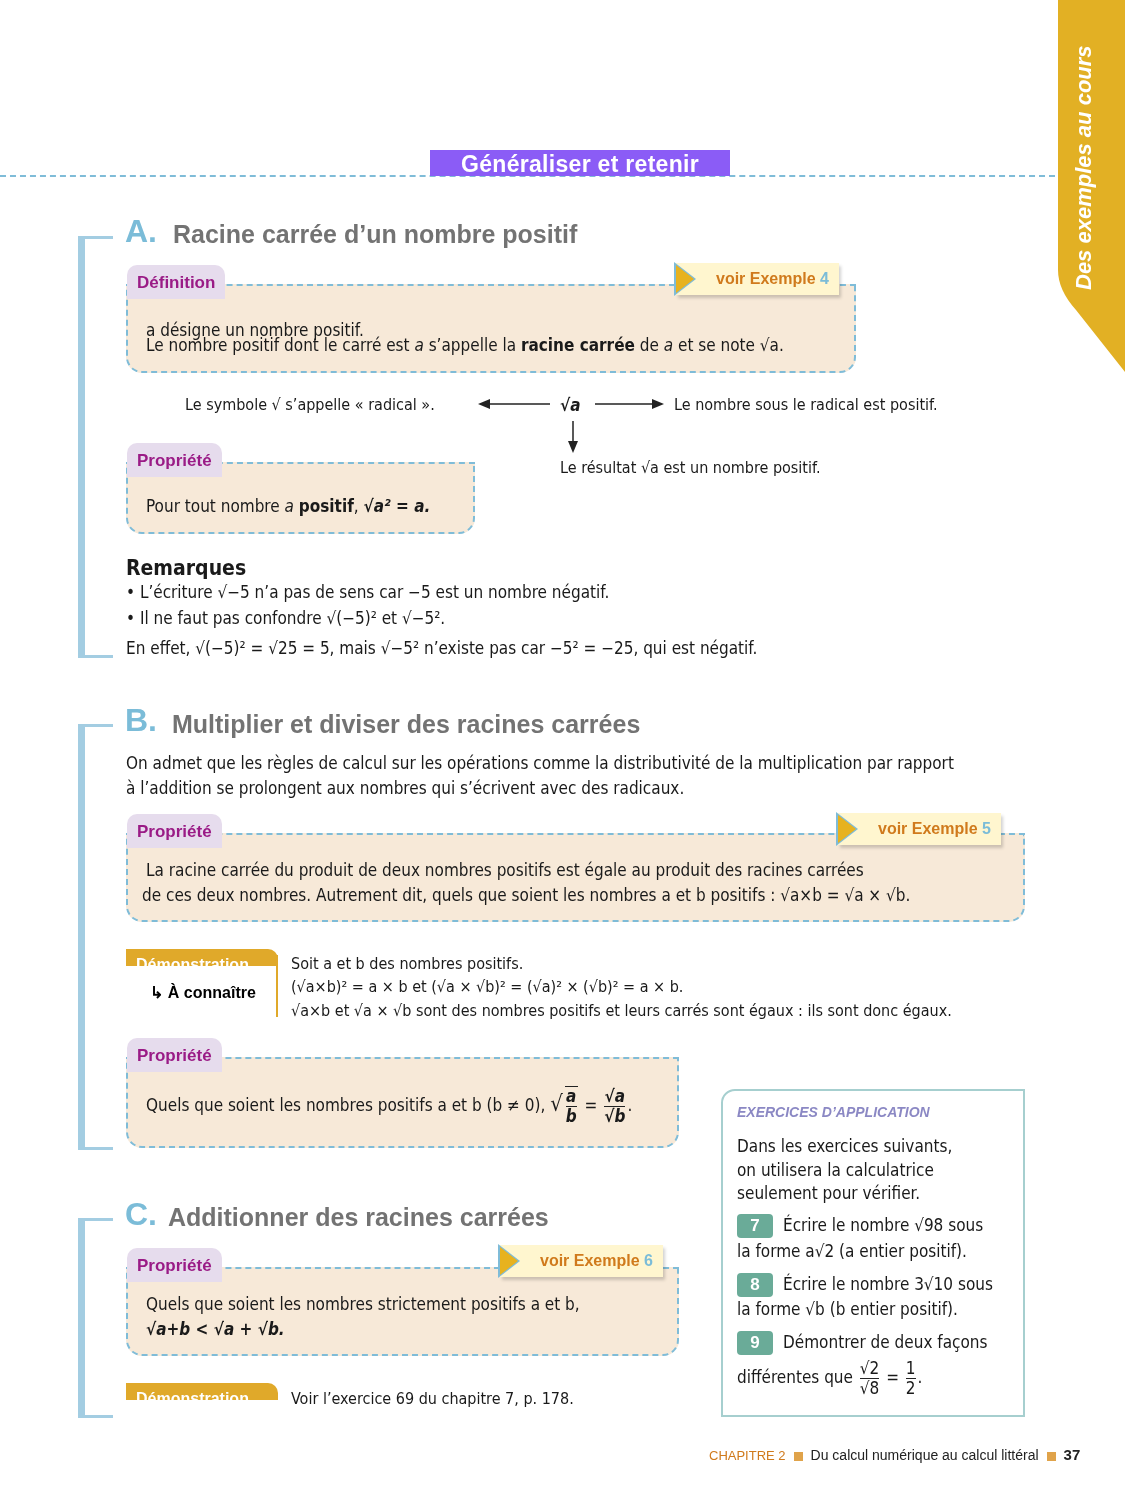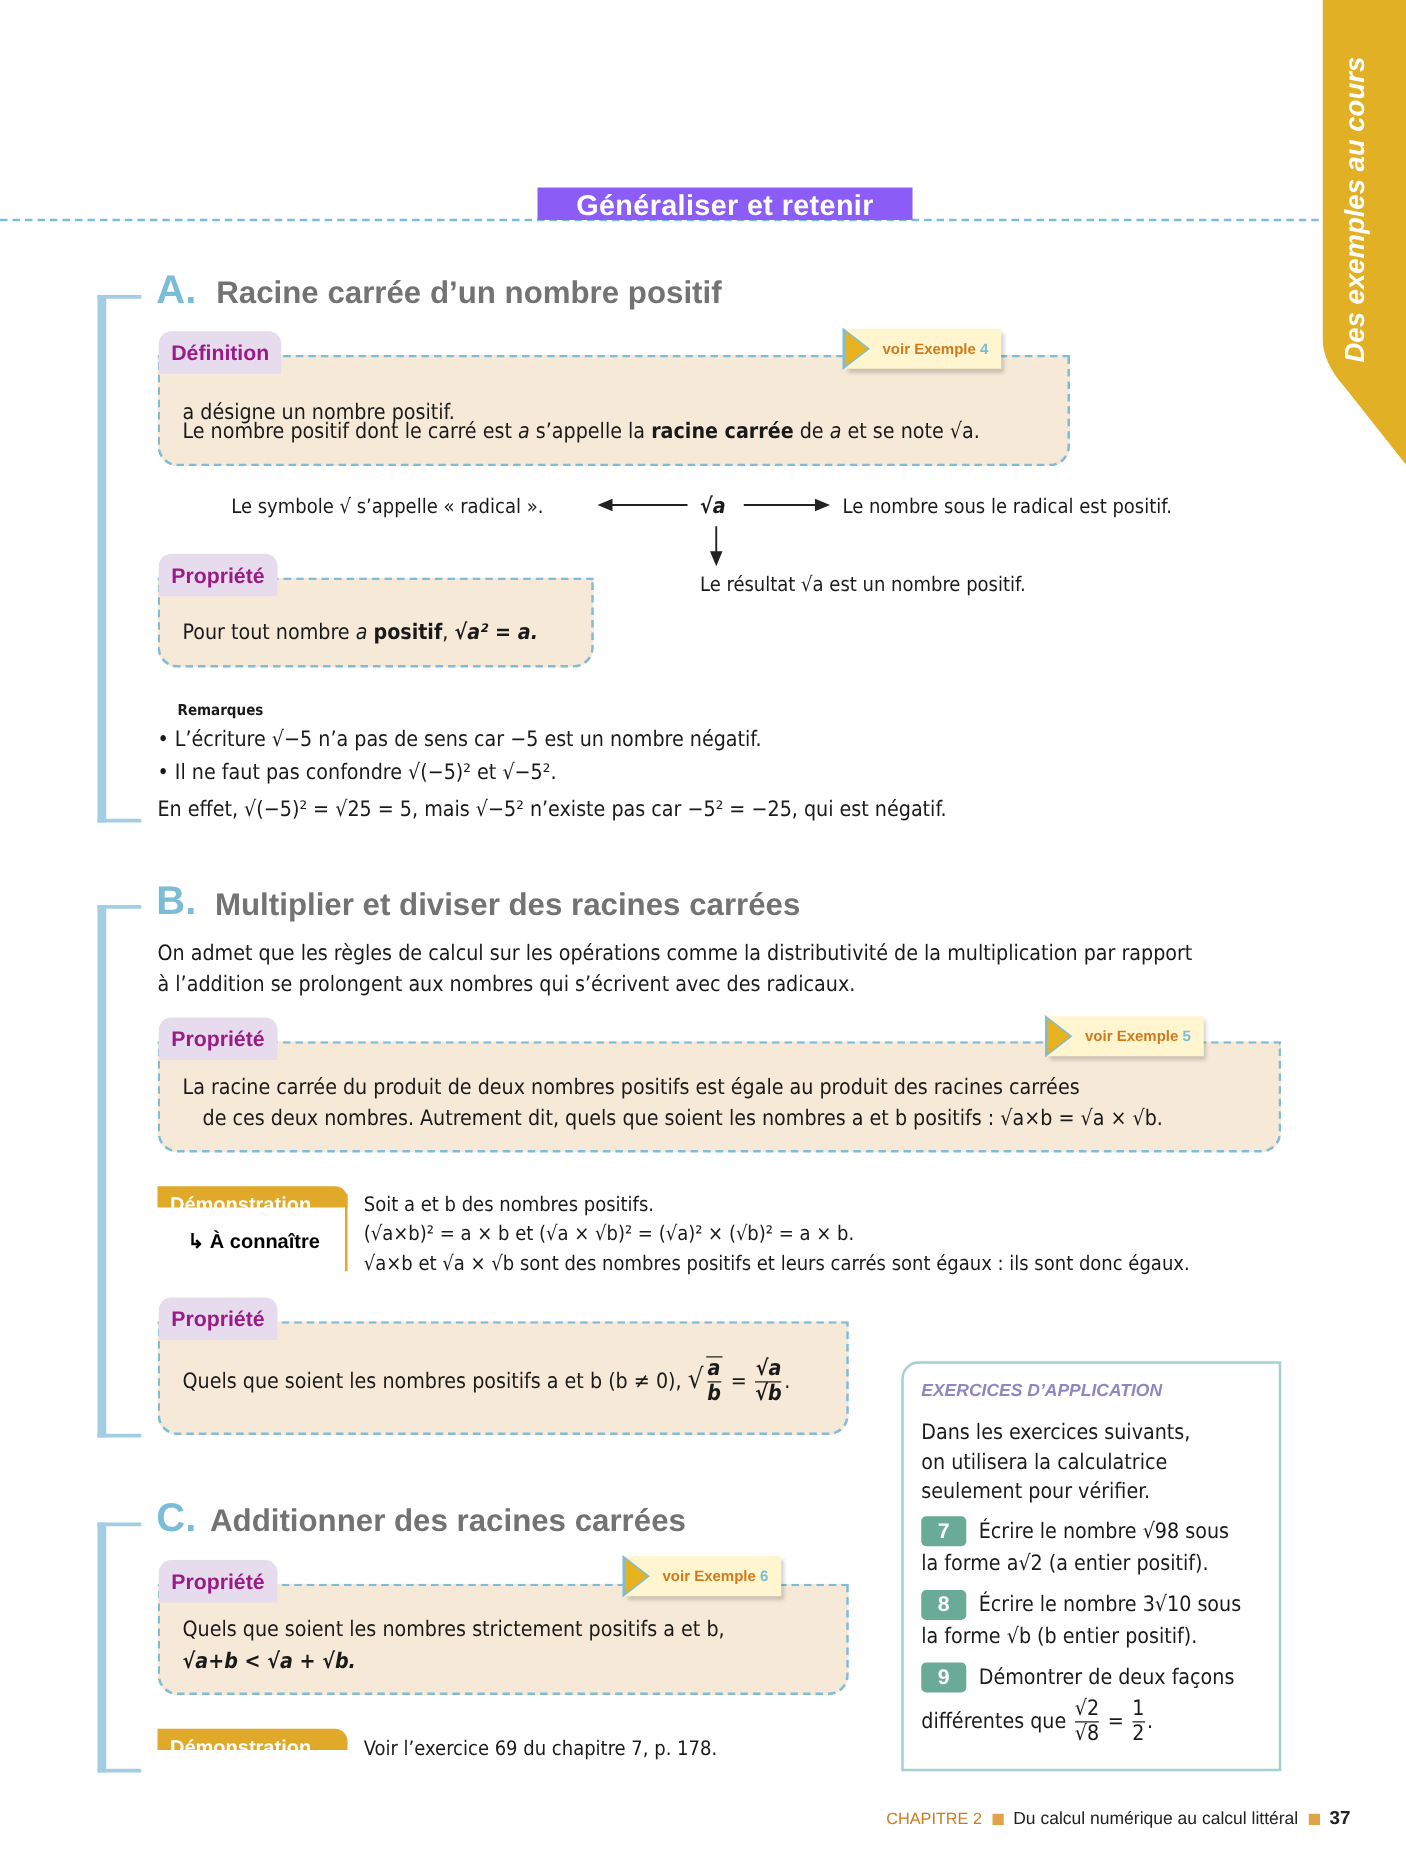--- a/index.html
+++ b/index.html
@@ -24,22 +24,22 @@
   
   .bracket { border-left:7px solid #a3cde2; border-top:3px solid #a3cde2; border-bottom:3px solid #a3cde2; width:28px; }
 
   .sec-letter { color:#7bbcd8; font-family:"Liberation Sans",sans-serif; font-weight:bold; font-size:32px; }
   .sec-title { color:#737373; font-family:"Liberation Sans",sans-serif; font-weight:bold; font-size:25px; }
 
   
   .box { background:#f7e9d8; border:2px dashed #7fbcd8; border-radius:0 0 16px 16px; }
   .box-label { background:#e6dced; color:#9a1b86; font-family:"Liberation Sans",sans-serif; font-weight:bold; font-size:17px;
     padding:0 10px; height:34px; line-height:36px; border-radius:10px 10px 0 0; }
-  .voir { background:#fff6cf; color:#d07a1c; font-family:"Liberation Sans",sans-serif; font-weight:bold; font-size:12px;
-    height:32px; line-height:32px; padding:0 10px 0 30px; box-shadow:2px 3px 3px rgba(0,0,0,0.18); }
+  .voir { background:#fff6cf; color:#d07a1c; font-family:"Liberation Sans",sans-serif; font-weight:bold; font-size:16px;
+    height:32px; line-height:32px; padding:0 10px 0 40px; box-shadow:2px 3px 3px rgba(0,0,0,0.18); }
   .voir .num { color:#7bbcd8; }
   .voir-tri { position:absolute; left:-2px; top:-1px; width:0; height:0; border-top:17px solid transparent; border-bottom:17px solid transparent; border-left:22px solid #7fbcd8; }
   .voir-tri2 { position:absolute; left:0; top:2px; width:0; height:0; border-top:14px solid transparent; border-bottom:14px solid transparent; border-left:18px solid #e7b21f; }
 
   .txt { font-size:17px; line-height:24px; color:#1a1a1a; white-space:nowrap; }
   .i { font-style:italic; }
   .b { font-weight:bold; }
   .rad { border-top:1.4px solid #222; padding:0 1px; }
 
   .demo-tag { background:#e0a92a; color:#fff; font-family:"Liberation Sans",sans-serif; font-weight:bold; font-size:16px;
@@ -101,39 +101,39 @@
     <polygon points="8,33 3,21 13,21" fill="#222"></polygon>
   </svg>
 <div class="abs txt" style="left:560px; top:456px; font-size:16px;">Le résultat √a est un nombre positif.</div>
 
 <div class="abs box" style="left:126px; top:462px; width:345px; height:68px;"></div>
 <div class="abs box-label" style="left:127px; top:443px;">Propriété</div>
 <div class="abs txt" style="left:146px; top:494px;">
   <span>Pour tout nombre</span> <span class="i">a</span> <span class="b">positif</span>, <span class="b i">√a² = a.</span>
 </div>
 
-<div class="abs txt b" style="left:142px; top:556px; font-size:12px;">Remarques</div>
+<div class="abs txt b" style="left:126px; top:556px; font-size:21px;">Remarques</div>
 <div class="abs txt" style="left:126px; top:580px;">• L’écriture √−5 n’a pas de sens car −5 est un nombre négatif.</div>
 <div class="abs txt" style="left:126px; top:606px;">• Il ne faut pas confondre √(−5)² et √−5².</div>
 <div class="abs txt" style="left:126px; top:636px;">En effet, √(−5)² = √25 = 5, mais √−5² n’existe pas car −5² = −25, qui est négatif.</div>
 
 <div class="abs bracket" style="left:78px; top:724px; height:420px;"></div>
 <div class="abs sec-letter" style="left:125px; top:702px;">B.</div>
 <div class="abs sec-title" style="left:172px; top:710px;">Multiplier et diviser des racines carrées</div>
 <div class="abs txt" style="left:126px; top:751px;">On admet que les règles de calcul sur les opérations comme la distributivité de la multiplication par rapport</div>
 <div class="abs txt" style="left:126px; top:776px;">à l’addition se prolongent aux nombres qui s’écrivent avec des radicaux.</div>
 
 <div class="abs box" style="left:126px; top:833px; width:895px; height:85px;"></div>
 <div class="abs box-label" style="left:127px; top:814px;">Propriété</div>
 <div class="abs voir" style="left:838px; top:813px;">
   <span class="voir-tri"></span><span class="voir-tri2"></span>
   <span>voir Exemple</span> <span class="num">5</span>
 </div>
 <div class="abs txt" style="left:146px; top:858px;">La racine carrée du produit de deux nombres positifs est égale au produit des racines carrées</div>
-<div class="abs txt" style="left:162px; top:883px;">de ces deux nombres. Autrement dit, quels que soient les nombres a et b positifs : √a×b = √a × √b.</div>
+<div class="abs txt" style="left:142px; top:883px;">de ces deux nombres. Autrement dit, quels que soient les nombres a et b positifs : √a×b = √a × √b.</div>
 
 <div class="abs demo-tag" style="left:126px; top:949px; width:132px;">Démonstration</div>
 <div class="abs" style="left:276px; top:955px; width:2px; height:62px; background:#e0a92a;"></div>
 <div class="abs aconn" style="left:150px; top:983px;">
   <span>↳</span> <span>À connaître</span>
 </div>
 <div class="abs txt" style="left:291px; top:952px; font-size:16px;">Soit a et b des nombres positifs.</div>
 <div class="abs txt" style="left:291px; top:975px; font-size:16px;">(√a×b)² = a × b et (√a × √b)² = (√a)² × (√b)² = a × b.</div>
 <div class="abs txt" style="left:291px; top:999px; font-size:16px;">√a×b et √a × √b sont des nombres positifs et leurs carrés sont égaux : ils sont donc égaux.</div>
 

